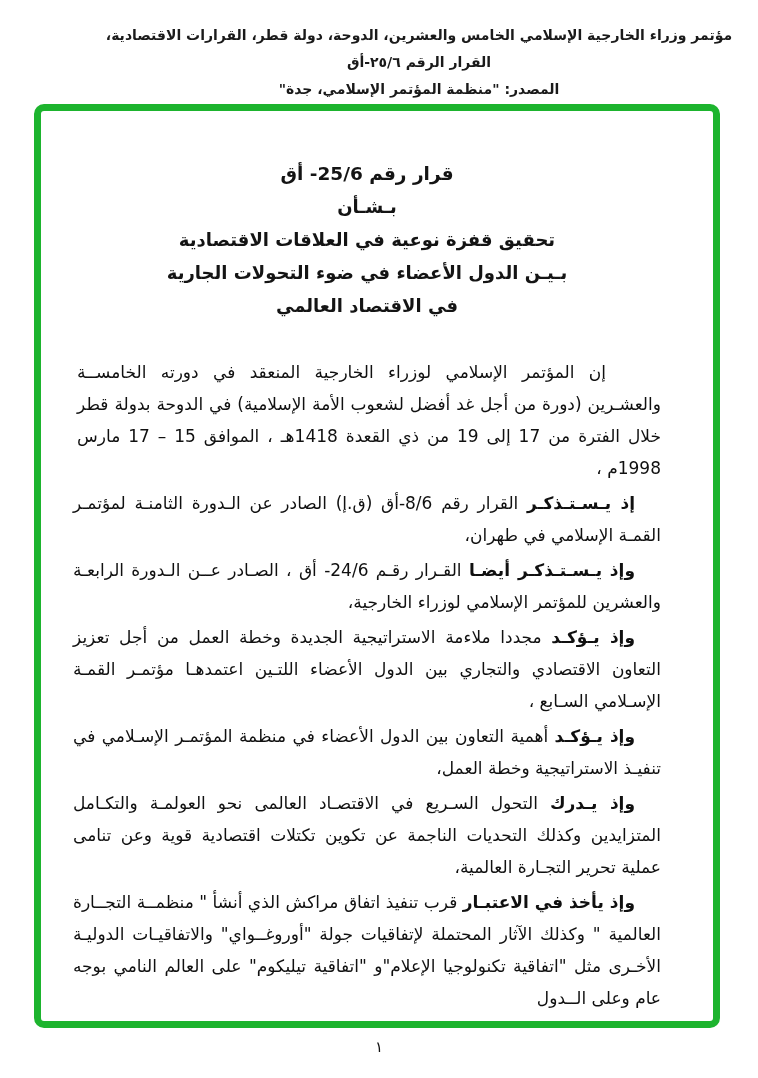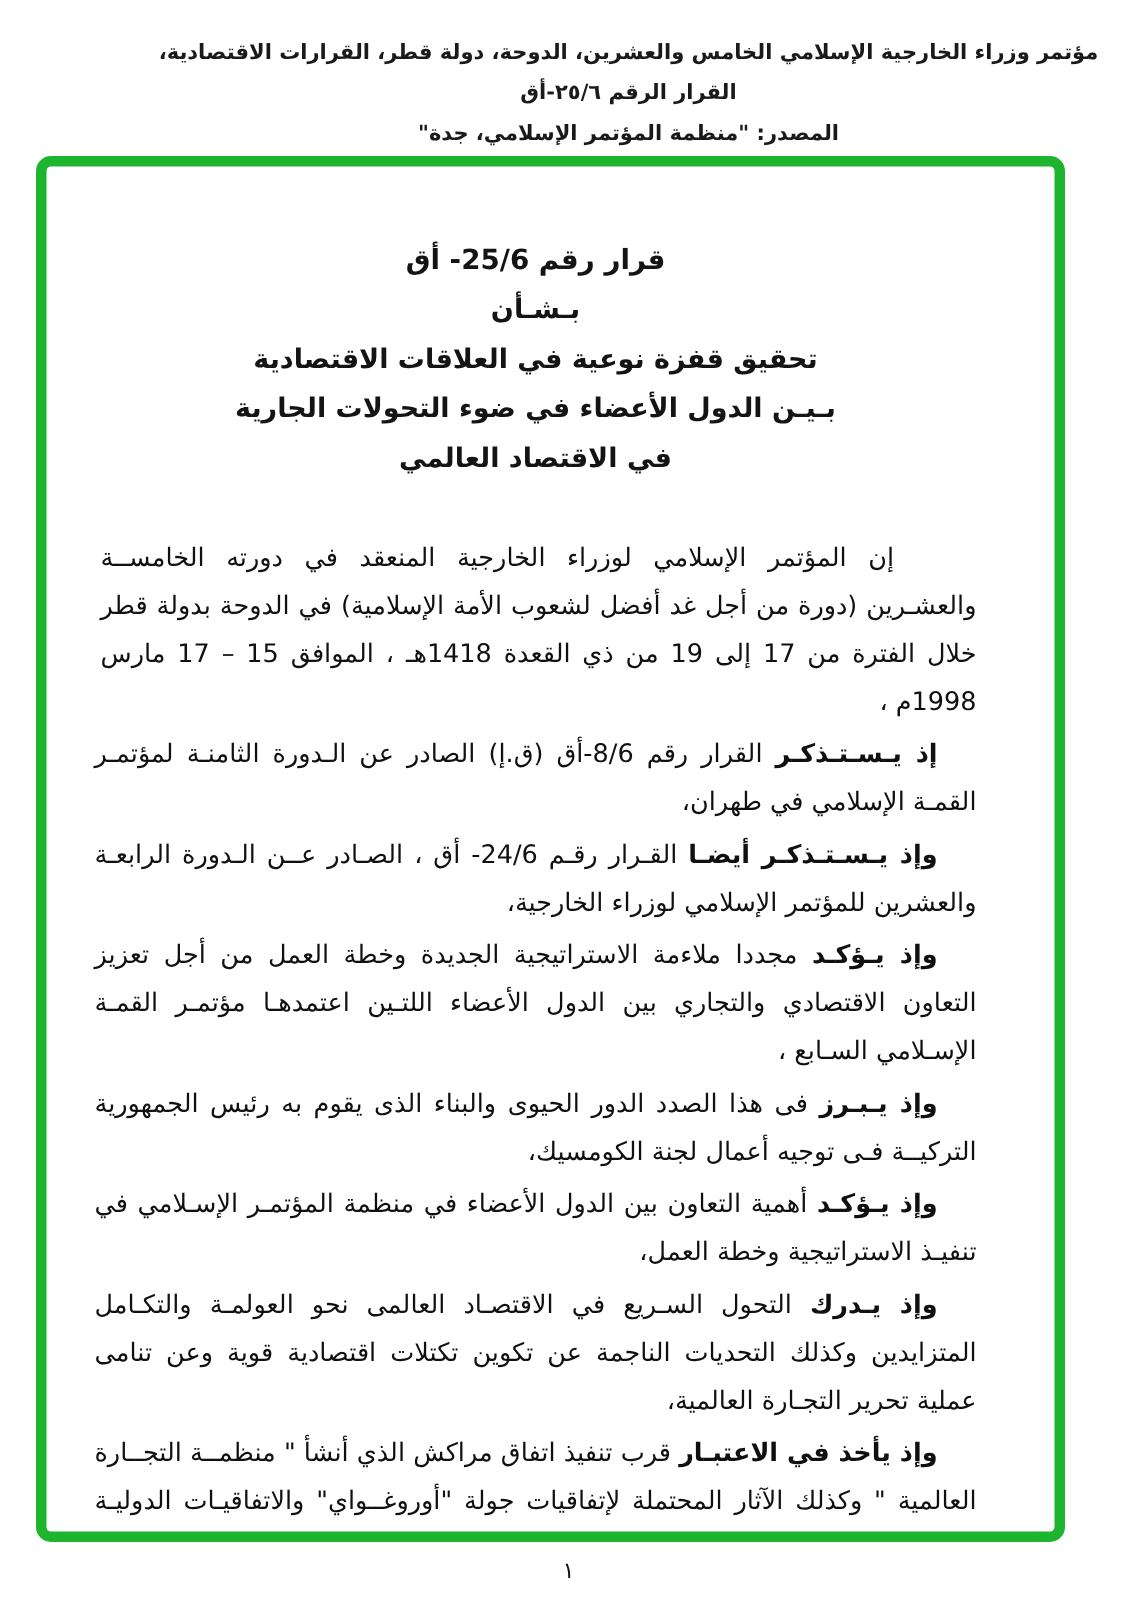--- a/index.html
+++ b/index.html
@@ -6,21 +6,21 @@
   body{
     width:758px;height:1078px;background:#ffffff;position:relative;
     font-family:"DejaVu Sans",sans-serif;color:#141414;overflow:hidden;
   }
   .header{
     position:absolute;top:22px;left:88px;width:662px;
     direction:rtl;text-align:center;font-weight:bold;
     font-size:14px;line-height:27px;color:#1a1a1a;
   }
   .frame{
-    position:absolute;left:24px;top:104px;width:686px;height:924px;
+    position:absolute;left:34px;top:104px;width:686px;height:924px;
     box-sizing:border-box;border:7px solid #1db42e;border-radius:10px;
     padding:46px 52px 0 32px;direction:rtl;overflow:hidden;background:#fff;
   }
   .title-block{text-align:center;font-weight:bold;direction:rtl;}
   .title-line{font-size:18px;line-height:33px;white-space:nowrap;}
   .title-line.t1{font-size:18.5px;}
   .doc-body{
     margin-top:34px;font-size:17px;line-height:32px;
     text-align:justify;direction:rtl;color:#101010;
   }
@@ -47,20 +47,19 @@
     <div class="title-line">تحقيق قفزة نوعية في العلاقات الاقتصادية</div>
     <div class="title-line">بـيـن الدول الأعضاء في ضوء التحولات الجارية</div>
     <div class="title-line">في الاقتصاد العالمي</div>
   </div>
 
   <div class="doc-body">
     <p class="preamble"><b></b> <span>إن المؤتمر الإسلامي لوزراء الخارجية المنعقد في دورته الخامســة والعشـرين (دورة من أجل غد أفضل لشعوب الأمة الإسلامية) في الدوحة بدولة قطر خلال الفترة من 17 إلى 19 من ذي القعدة 1418هـ ، الموافق 15 – 17 مارس 1998م ،</span></p>
     <p><b>إذ يـسـتـذكـر</b> <span>القرار رقم 8/6-أق (ق.إ) الصادر عن الـدورة الثامنـة لمؤتمـر القمـة الإسلامي في طهران،</span></p>
     <p><b>وإذ يـسـتـذكـر أيضـا</b> <span>القـرار رقـم 24/6- أق ، الصـادر عــن الـدورة الرابعـة والعشرين للمؤتمر الإسلامي لوزراء الخارجية،</span></p>
     <p><b>وإذ يـؤكـد</b> <span>مجددا ملاءمة الاستراتيجية الجديدة وخطة العمل من أجل تعزيز التعاون الاقتصادي والتجاري بين الدول الأعضاء اللتـين اعتمدهـا مؤتمـر القمـة الإسـلامي السـابع ،</span></p>
-    <p><b>وإذ يـبـرز</b> <span>فى هذا الصدد الدور الحيوى والبناء الذى يقوم به رئيس الجمهورية التركيــة فـى توجيه أعمال لجنة الكومسيك،</span></p>
     <p><b>وإذ يـؤكـد</b> <span>أهمية التعاون بين الدول الأعضاء في منظمة المؤتمـر الإسـلامي في تنفيـذ الاستراتيجية وخطة العمل،</span></p>
     <p><b>وإذ يـدرك</b> <span>التحول السـريع في الاقتصـاد العالمى نحو العولمـة والتكـامل المتزايدين وكذلك التحديات الناجمة عن تكوين تكتلات اقتصادية قوية وعن تنامى عملية تحرير التجـارة العالمية،</span></p>
     <p><b>وإذ يأخذ في الاعتبـار</b> <span>قرب تنفيذ اتفاق مراكش الذي أنشأ " منظمــة التجــارة العالمية " وكذلك الآثار المحتملة لإتفاقيات جولة "أوروغــواي" والاتفاقيـات الدوليـة الأخـرى مثل "اتفاقية تكنولوجيا الإعلام"و "اتفاقية تيليكوم" على العالم النامي بوجه عام وعلى الــدول</span></p>
   </div>
 </div>
 
 <div class="page-number">١</div>
 
 </body></html>

